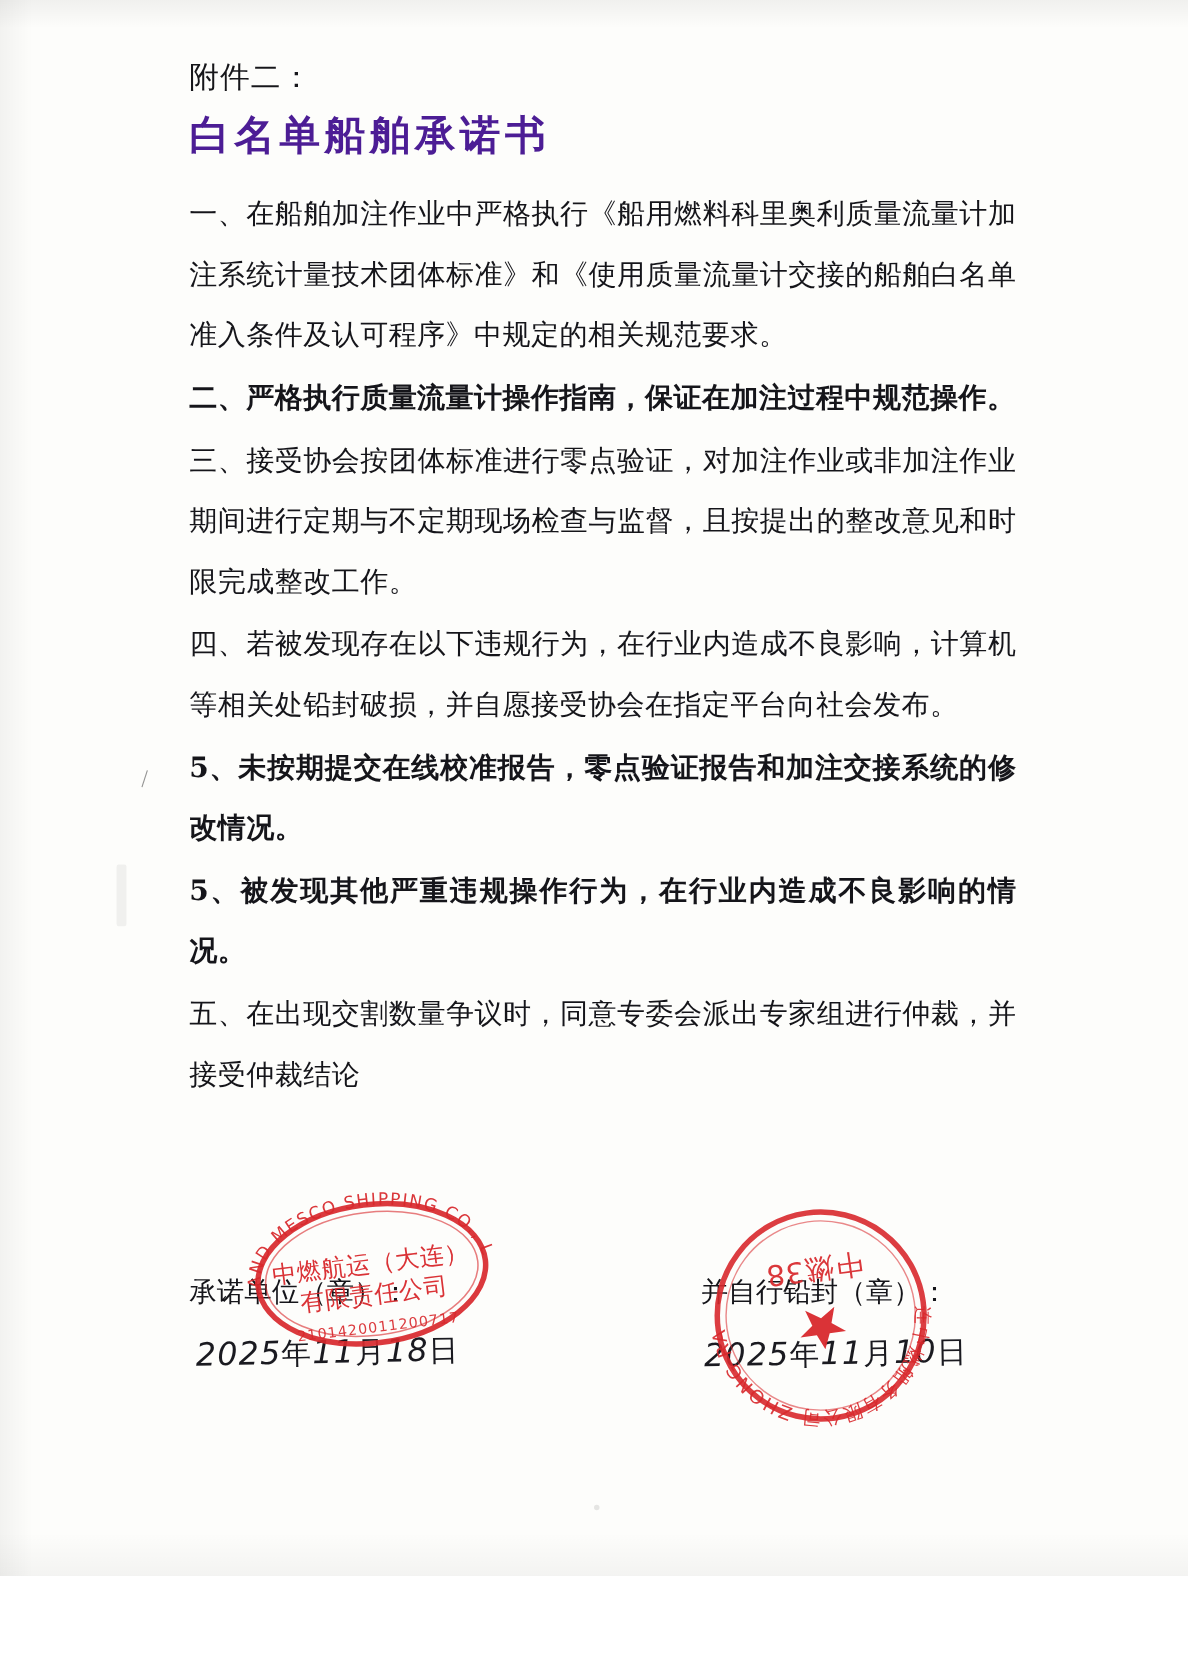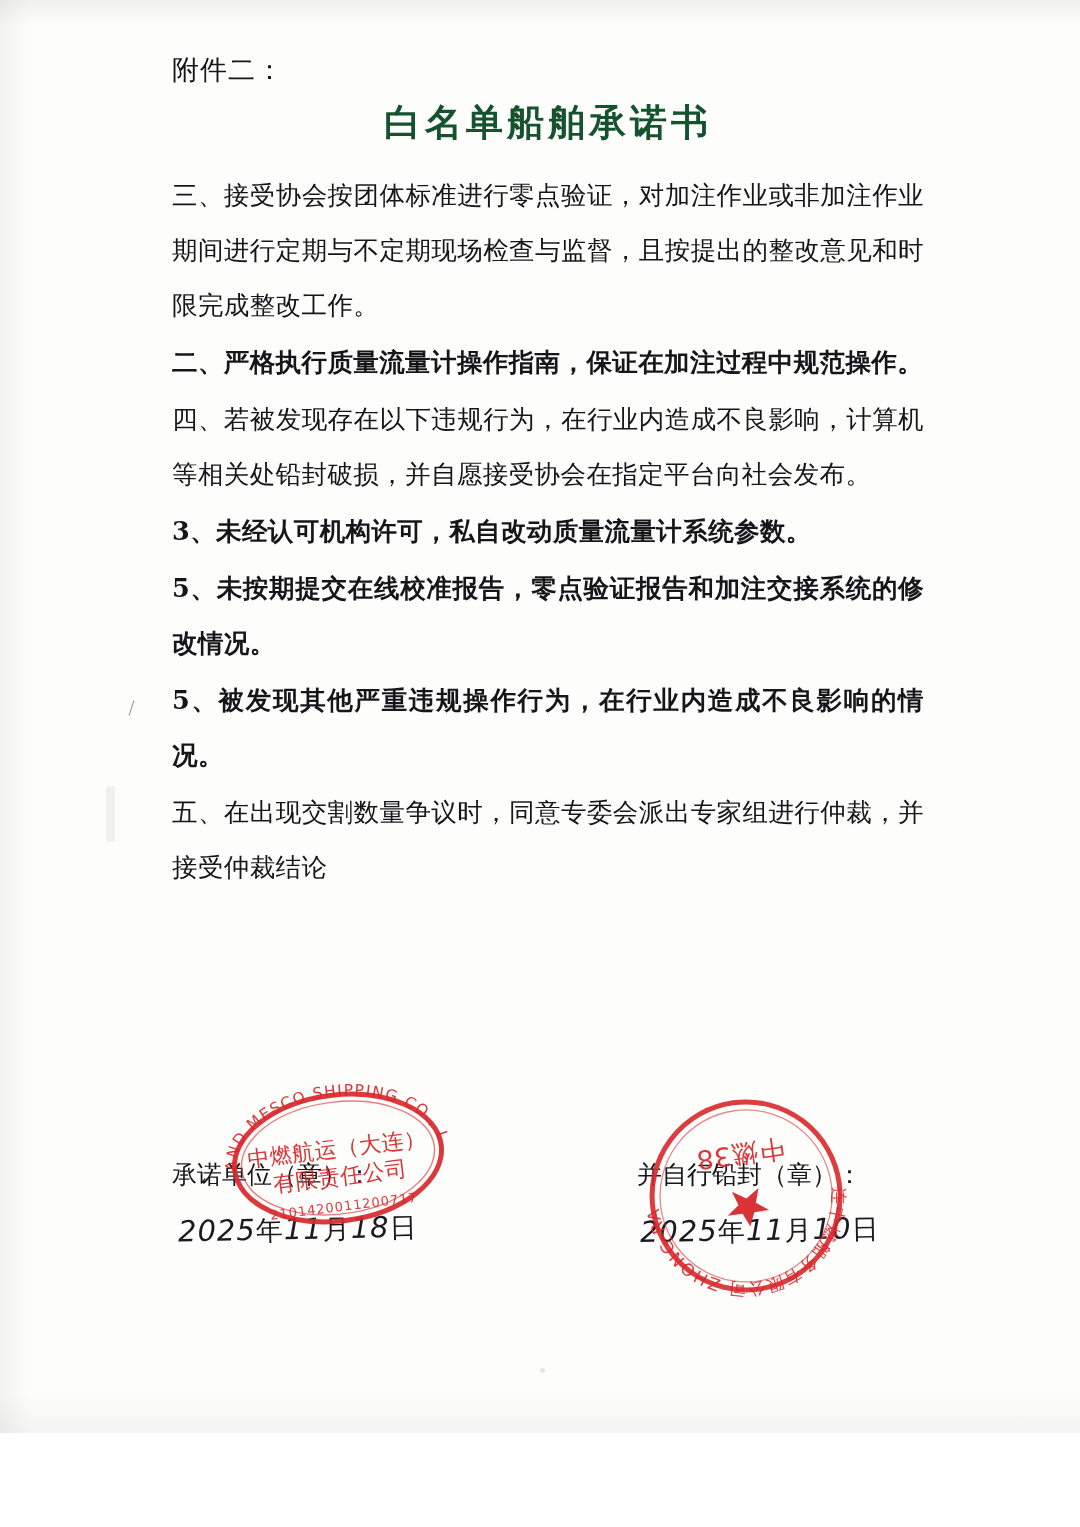--- a/index.html
+++ b/index.html
@@ -52,25 +52,25 @@
     top: 52px;
     width: 752px;
   }
   .attach-label {
     font-size: 27px;
     letter-spacing: 1px;
     color: #16161a;
     margin-bottom: 6px;
   }
   .doc-title {
-    text-align: center;
+    text-align: left;
     font-size: 37px;
     font-weight: 700;
     letter-spacing: 4px;
-    color: #14532d;
+    color: #4c1d95;
     margin: 10px 0 20px 0;
     font-family: "DejaVu Serif", "Liberation Serif", serif;
   }
   .para {
     font-size: 25.5px;
     line-height: 55px;
     color: #15151a;
     text-align: justify;
     margin: 0 0 2px 0;
     letter-spacing: 0.4px;
@@ -157,24 +157,24 @@
   <div class="smudge" style="left:106px; top:786px; width:9px; height:56px; opacity:.55;"></div>
   <div class="tick" style="left:131px; top:700px; transform:rotate(18deg);"></div>
   <div class="smudge" style="left:540px; top:1368px; width:5px; height:5px; border-radius:50%;"></div>
 
   <div class="content">
 
     <div class="attach-label">附件二：</div>
 
     <div class="doc-title">白名单船舶承诺书</div>
 
+    <p class="para">一、在船舶加注作业中严格执行《船用燃料科里奥利质量流量计加注系统计量技术团体标准》和《使用质量流量计交接的船舶白名单准入条件及认可程序》中规定的相关规范要求。</p>
+    <p class="para bold">二、严格执行质量流量计操作指南，保证在加注过程中规范操作。</p>
     <p class="para">三、接受协会按团体标准进行零点验证，对加注作业或非加注作业期间进行定期与不定期现场检查与监督，且按提出的整改意见和时限完成整改工作。</p>
-    <p class="para bold">二、严格执行质量流量计操作指南，保证在加注过程中规范操作。</p>
     <p class="para">四、若被发现存在以下违规行为，在行业内造成不良影响，计算机等相关处铅封破损，并自愿接受协会在指定平台向社会发布。</p>
-    <p class="para bold">3、未经认可机构许可，私自改动质量流量计系统参数。</p>
     <p class="para bold">5、未按期提交在线校准报告，零点验证报告和加注交接系统的修改情况。</p>
     <p class="para bold">5、被发现其他严重违规操作行为，在行业内造成不良影响的情况。</p>
     <p class="para">五、在出现交割数量争议时，同意专委会派出专家组进行仲裁，并接受仲裁结论</p>
 
   </div>
 
   <div class="sign-row" style="top:1158px;">
     <span class="sign-left">承诺单位（章）：</span>
     <span class="sign-right">并自行铅封（章）：</span>
   </div>

